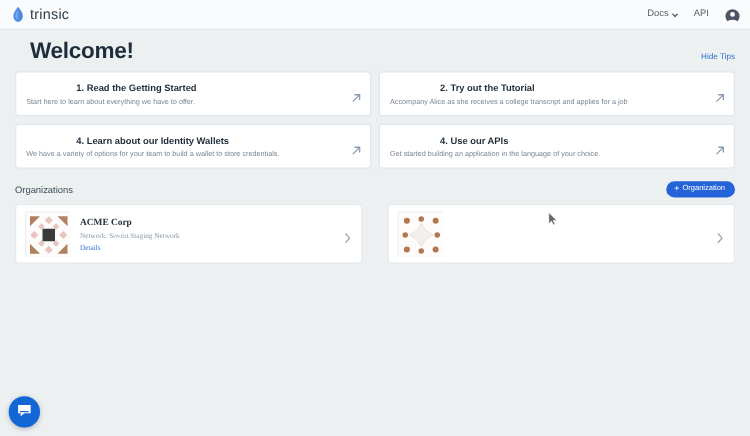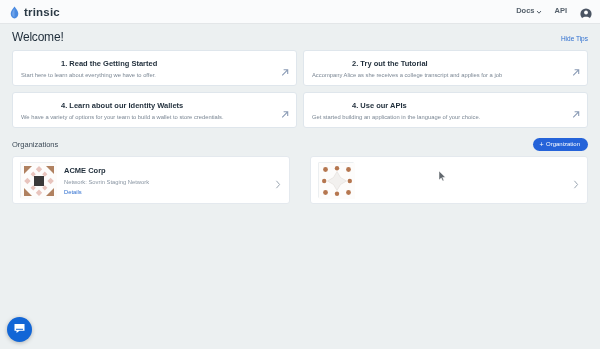--- a/index.html
+++ b/index.html
@@ -10,42 +10,41 @@
     overflow: hidden;
   }
   .page { position: relative; width: 600px; height: 349px; background: #ecf0f1; }
 
   
   .topbar {
     height: 24px; background: #fafbfc;
     border-bottom: 1px solid #e3e6e8;
     display: flex; align-items: center;
     padding: 0 9px 0 9px;
-    font-weight: bold;
   }
   .brand { display: flex; align-items: center; gap: 4px; }
   .brand-mark { width: 11px; height: 13px; position: relative; }
   .brand-name {
     font-size: 11.5px; color: #2b3a45; letter-spacing: .2px;
   }
   .nav-right {
     margin-left: auto; display: flex; align-items: flex-start; gap: 13px;
   }
   .nav-link {
     font-size: 7.5px; color: #55606b; display: flex; align-items: center; gap: 2px;
     cursor: pointer;
   }
   .chev { width: 5px; height: 5px; display: inline-block; }
   .avatar-btn { width: 11px; height: 11px; cursor: pointer; }
 
   
   .content { padding: 6px 12px 0 12px; }
   .welcome-row { display: flex; align-items: flex-end; }
   .welcome {
-    font-size: 12px; font-weight: normal; color: #1f2d3a; letter-spacing: -.2px;
+    font-size: 18px; font-weight: bold; color: #1f2d3a; letter-spacing: -.2px; margin-left: 12px;
   }
   .hide-tips {
     margin-left: auto; font-size: 6.5px; color: #2f6fd0; cursor: pointer; padding-bottom: 2px;
   }
 
   
   .tips {
     margin-top: 6px;
     display: grid; grid-template-columns: 1fr 1fr; gap: 6px;
   }
@@ -68,21 +67,21 @@
   .orgs-title { font-size: 7.5px; color: #3c4a57; }
   .add-org-btn {
     margin-left: auto; background: #2563d9; color: #fff;
     font-size: 6px; border: none; border-radius: 9px;
     padding: 3px 8px 3px 6px; cursor: pointer;
     display: flex; align-items: center; gap: 2.5px;
   }
   .plus { font-size: 7px; line-height: 1; }
 
   .org-grid {
-    margin-top: 5px; display: grid; grid-template-columns: 1fr 1fr; gap: 20px;
+    margin-top: 5px; display: grid; grid-template-columns: 1fr 1fr; gap: 20px; font-family: Liberation Serif, serif;
   }
   .org-card {
     background: #fff; border: 1px solid #e4e9ee; border-radius: 3px;
     height: 48px; padding: 5px 7px; display: flex; align-items: center;
     gap: 8px; position: relative; cursor: pointer;
   }
   .identicon {
     width: 36px; height: 36px; flex: 0 0 36px;
     border: 1px solid #eceff1; background: #fdfdfd; border-radius: 1px;
   }

